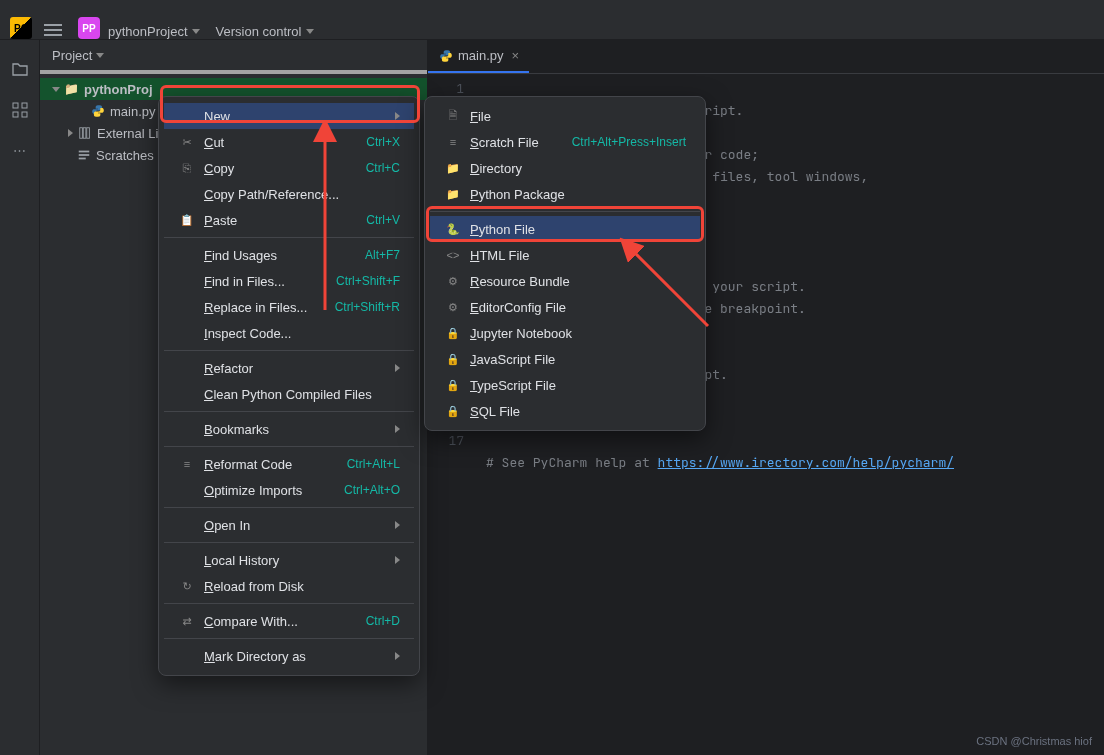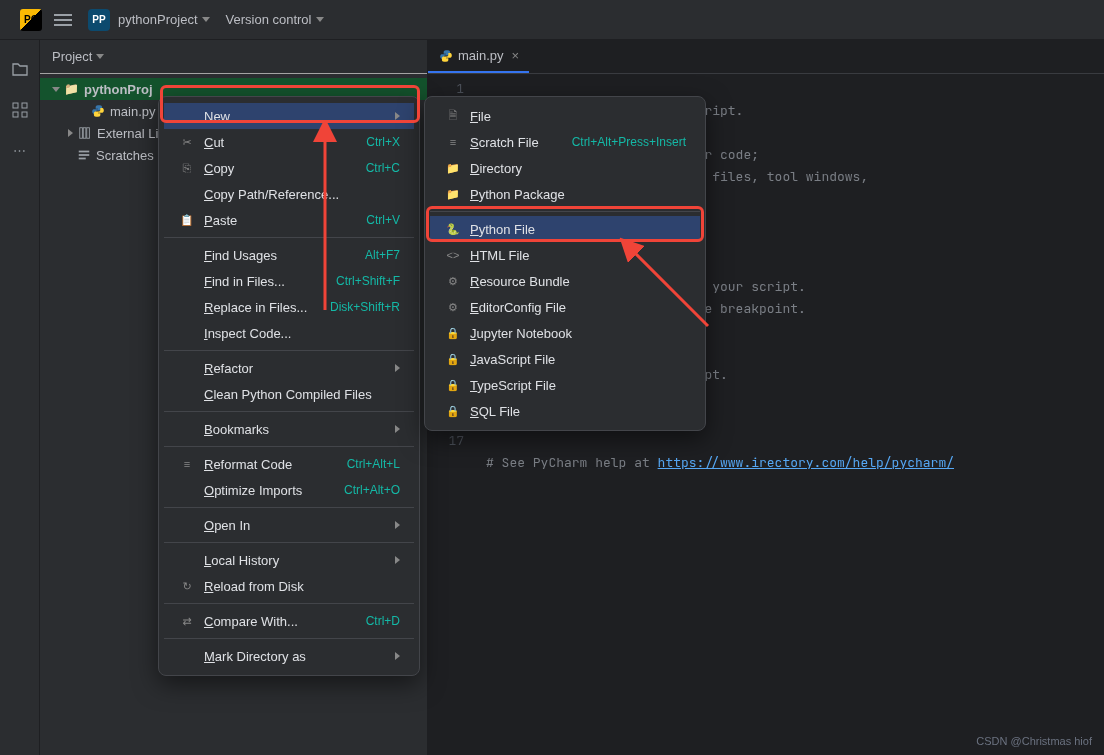--- a/index.html
+++ b/index.html
@@ -10,22 +10,22 @@
   font-size: 13px;
   width: 1104px;
   height: 755px;
   overflow: hidden;
   position: relative;
 }
 .titlebar {
   height: 40px;
   background: #2b2d30;
   display: flex;
-  align-items: center;
-  padding: 0 20px;
+  align-items: flex-end;
+  padding: 0 10px;
   border-bottom: 1px solid #1e1f22;
 }
 .titlebar .logo {
   width: 22px; height: 22px;
   background: linear-gradient(135deg, #fcba03 50%, #000 50%);
   border-radius: 3px;
   margin-right: 12px;
   display: flex;
   align-items: center;
   justify-content: center;
@@ -39,21 +39,21 @@
   cursor: pointer;
 }
 .hamburger div {
   height: 2px;
   background: #9aa0a6;
   margin: 3px 0;
 }
 .pp-badge {
   width: 22px;
   height: 22px;
-  background: #0c4a6e;
+  background: #d946ef;
   border-radius: 4px;
   color: white;
   font-size: 10px;
   font-weight: bold;
   display: flex;
   align-items: center;
   justify-content: center;
   margin-right: 8px;
 }
 .titlebar-item {
@@ -97,21 +97,21 @@
   background: #2b2d30;
   border-right: 1px solid #1e1f22;
   display: flex;
   flex-direction: column;
 }
 .panel-header {
   height: 34px;
   display: flex;
   align-items: center;
   padding: 0 12px;
-  border-bottom: 1px solid #a3a3a3;
+  border-bottom: 4px solid #a3a3a3;
 }
 .panel-title {
   display: flex;
   align-items: center;
   cursor: pointer;
 }
 .tree {
   padding: 4px 0;
   font-size: 13px;
 }
@@ -467,21 +467,21 @@
         <span class="menu-item-icon"></span>
         <span><u>F</u>ind in Files...</span>
       </div>
       <span class="shortcut">Ctrl+Shift+F</span>
     </div>
     <div class="menu-item">
       <div class="menu-item-left">
         <span class="menu-item-icon"></span>
         <span><u>R</u>eplace in Files...</span>
       </div>
-      <span class="shortcut">Disk+Shift+R</span>
+      <span class="shortcut">Ctrl+Shift+R</span>
     </div>
     <div class="menu-item">
       <div class="menu-item-left">
         <span class="menu-item-icon"></span>
         <span><u>I</u>nspect Code...</span>
       </div>
     </div>
     <div class="menu-sep"></div>
     <div class="menu-item">
       <div class="menu-item-left">

